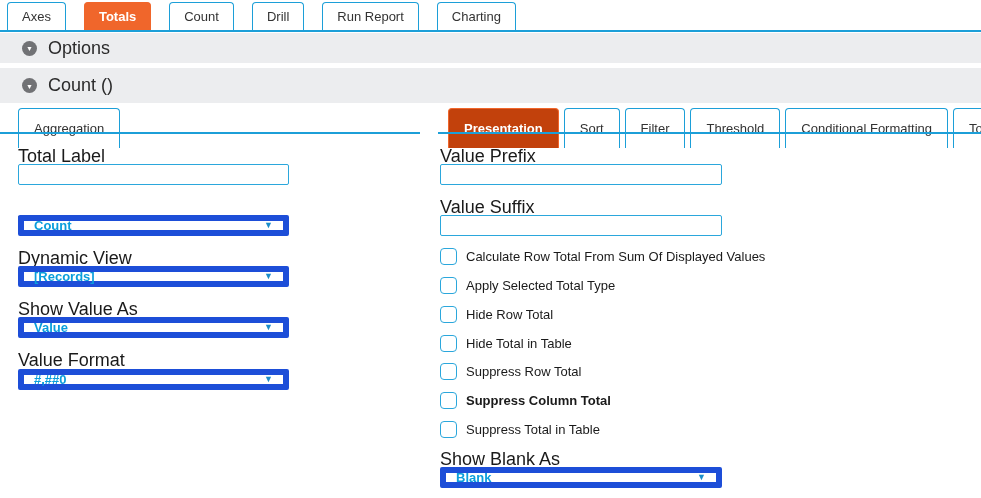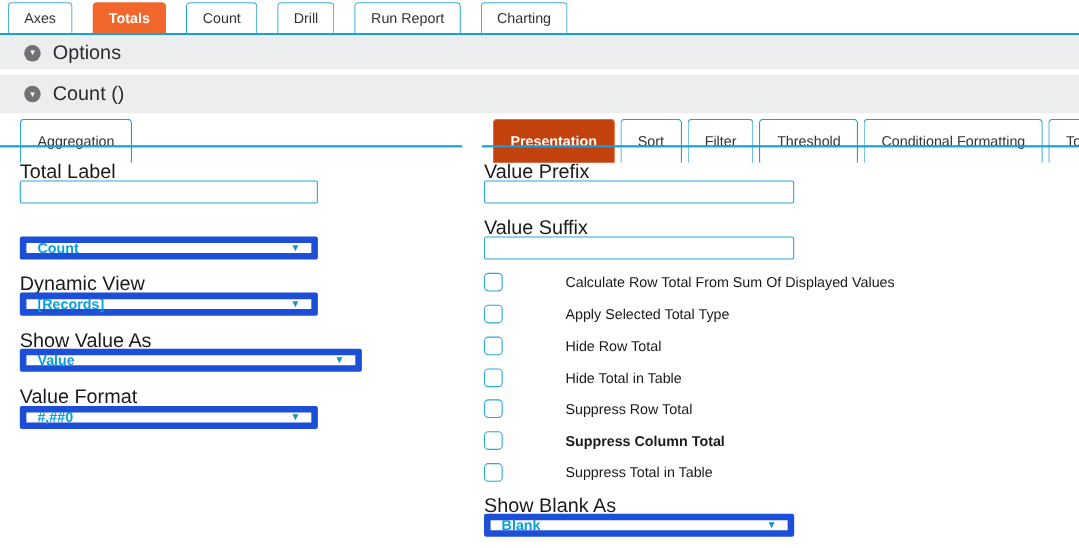--- a/index.html
+++ b/index.html
@@ -47,21 +47,21 @@
     box-sizing:border-box;padding:0 6px;font-size:13px;font-family:"Liberation Sans",sans-serif;
     border-radius:2px;outline:none;
   }
   .select{
     position:absolute;height:21px;border:6px solid #1d4ed8;background:#fff;
     box-sizing:border-box;display:flex;align-items:center;justify-content:space-between;
     padding:0 10px;cursor:pointer;border-radius:2px;
   }
   .select .val{color:#0A9EDC;font-size:13px;font-weight:bold;}
   .select .arrow{color:#1B8DC9;font-size:9px;line-height:1;}
-  .checkbox-row{position:absolute;left:440px;display:flex;align-items:center;gap:48px;}
+  .checkbox-row{position:absolute;left:440px;display:flex;align-items:center;}
   .checkbox{
     width:17px;height:17px;border:1px solid #2BA7DC;border-radius:4px;
     background:#fff;box-sizing:border-box;flex:0 0 auto;cursor:pointer;
   }
   .checkbox-label{margin-left:9px;font-size:13px;color:#1a1a1a;}
 </style>
 </head>
 <body>
 
 <div class="tabbar">
@@ -106,21 +106,21 @@
   <span class="arrow">▼</span>
 </div>
 
 <div class="field-label" style="top:248px;left:18px;">Dynamic View</div>
 <div class="select" style="top:266px;left:18px;width:271px;">
   <span class="val">[Records]</span>
   <span class="arrow">▼</span>
 </div>
 
 <div class="field-label" style="top:299px;left:18px;">Show Value As</div>
-<div class="select" style="top:317px;left:18px;width:311px;">
+<div class="select" style="top:317px;left:18px;width:271px;">
   <span class="val">Value</span>
   <span class="arrow">▼</span>
 </div>
 
 <div class="field-label" style="top:350px;left:18px;">Value Format</div>
 <div class="select" style="top:369px;left:18px;width:271px;">
   <span class="val">#,##0</span>
   <span class="arrow">▼</span>
 </div>
 

